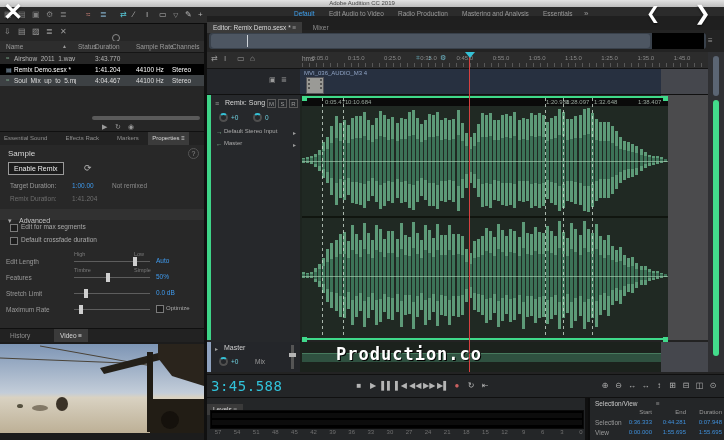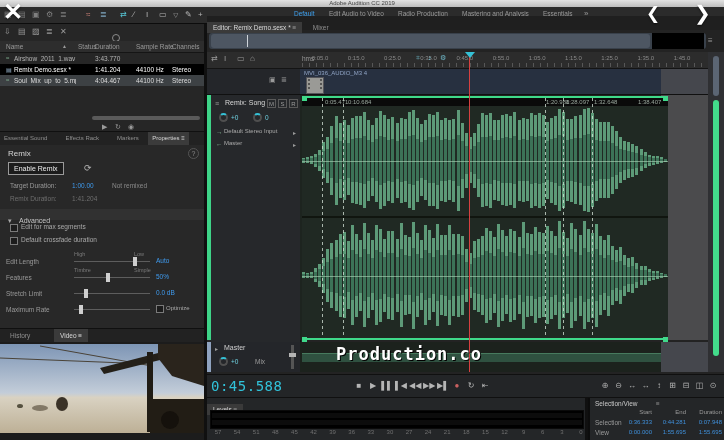--- a/index.html
+++ b/index.html
@@ -104,21 +104,21 @@
     </div>
 </div>
 
 <div class="abs panel" style="left:0;top:132px;width:204px;height:196px;background:#282828;">
   <div id="props-tabs" class="abs" style="left:0;top:0;width:204px;height:13px;background:#222;">
       <div style="position: absolute; left: 0px; top: 0px; height: 13px; line-height: 13px; padding: 0px 4px; font-size: 6px; white-space: nowrap; color: rgb(143, 143, 143); background: transparent;">Essential Sound</div>
       <div style="position: absolute; left: 61.5px; top: 0px; height: 13px; line-height: 13px; padding: 0px 4px; font-size: 6px; white-space: nowrap; color: rgb(143, 143, 143); background: transparent;">Effects Rack</div>
       <div style="position: absolute; left: 113.1px; top: 0px; height: 13px; line-height: 13px; padding: 0px 4px; font-size: 6px; white-space: nowrap; color: rgb(143, 143, 143); background: transparent;">Markers</div>
       <div style="position: absolute; left: 148.2px; top: 0px; height: 13px; line-height: 13px; padding: 0px 4px; font-size: 6px; white-space: nowrap; color: rgb(216, 216, 216); background: rgb(59, 59, 59);">Properties ≡</div>
     </div>
-  <div class="abs" style="left:8px;top:17px;font-size:8px;color:#d5d5d5;">Remix</div>
+  <div class="abs" style="left:8px;top:17px;font-size:8px;color:#d5d5d5;">Sample</div>
   <div class="abs" style="left:188px;top:16px;font-size:7px;color:#8a8a8a;border:1px solid #555;border-radius:50%;width:9px;height:9px;text-align:center;line-height:9px;">?</div>
   <div class="abs" style="left:8px;top:30px;padding:2px 5px;border:1px solid #9a9a9a;background:#1c1c1c;color:#ececec;font-size:7px;">Enable Remix</div>
   <div class="abs" style="left:84px;top:31px;font-size:9px;color:#b5b5b5;">⟳</div>
   <div id="props-fields">
       <div style="position: absolute; left: 10px; top: 50px; font-size: 6.5px; color: rgb(154, 154, 154);">Target Duration:</div>
       <div style="position: absolute; left: 72px; top: 50px; font-size: 6.5px; color: rgb(63, 155, 239);">1:00.00</div>
       <div style="position: absolute; left: 112px; top: 50px; font-size: 6.5px; color: rgb(138, 138, 138);">Not remixed</div>
       <div style="position: absolute; left: 10px; top: 63px; font-size: 6.5px; color: rgb(110, 110, 110);">Remix Duration:</div>
       <div style="position: absolute; left: 72px; top: 63px; font-size: 6.5px; color: rgb(110, 110, 110);">1:41.204</div>
     </div>
@@ -677,21 +677,21 @@
 
   <div class="abs" style="left:262px;top:36px;width:1px;height:320px;background:#d64040;"></div>
   <div class="abs" style="left:258px;top:36px;width:0;height:0;border-left:5px solid transparent;border-right:5px solid transparent;border-top:6px solid #35c1d6;"></div>
 
   <div class="abs" style="left:501px;top:36px;width:16px;height:320px;background:#2f3033;">
     <div class="abs" style="left:5px;top:4px;width:6px;height:40px;background:#5b6573;border-radius:3px;"></div>
     <div class="abs" style="left:5px;top:48px;width:6px;height:256px;background:#43db8b;border-radius:3px;"></div>
   </div>
 
   <div class="abs" style="left:0;top:358px;width:517px;height:22px;background:#232527;border-top:1px solid #101010;">
-    <div style="position:absolute;left:4px;top:3px;font-family:'DejaVu Sans Mono',monospace;font-size:14px;color:#31c3da;letter-spacing:.5px;">0:45.588</div>
+    <div style="position:absolute;left:4px;top:3px;font-family:'DejaVu Sans Mono',monospace;font-size:14px;color:#31c3da;letter-spacing:.5px;">3:45.588</div>
     <div id="transport-buttons" class="abs" style="left:146px;top:5px;">
         <div class="tbtn abs" style="position: absolute; left: 0px; top: 0px;">■</div>
         <div class="tbtn abs" style="position: absolute; left: 14px; top: 0px;">▶</div>
         <div class="tbtn abs" style="position: absolute; left: 28px; top: 0px;">▌▌</div>
         <div class="tbtn abs" style="position: absolute; left: 42px; top: 0px;">▌◀</div>
         <div class="tbtn abs" style="position: absolute; left: 56px; top: 0px;">◀◀</div>
         <div class="tbtn abs" style="position: absolute; left: 70px; top: 0px;">▶▶</div>
         <div class="tbtn abs" style="position: absolute; left: 84px; top: 0px;">▶▌</div>
         <div class="tbtn abs" style="position: absolute; left: 98px; top: 0px; color: rgb(201, 96, 96);">●</div>
         <div class="tbtn abs" style="position: absolute; left: 112px; top: 0px;">↻</div>

